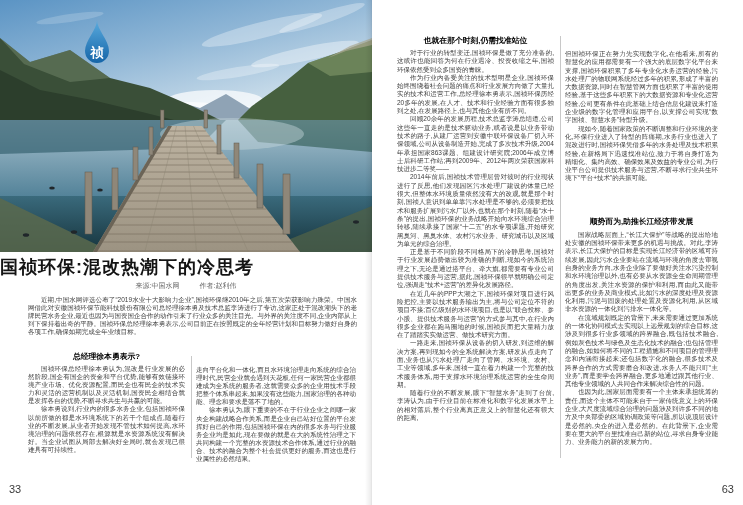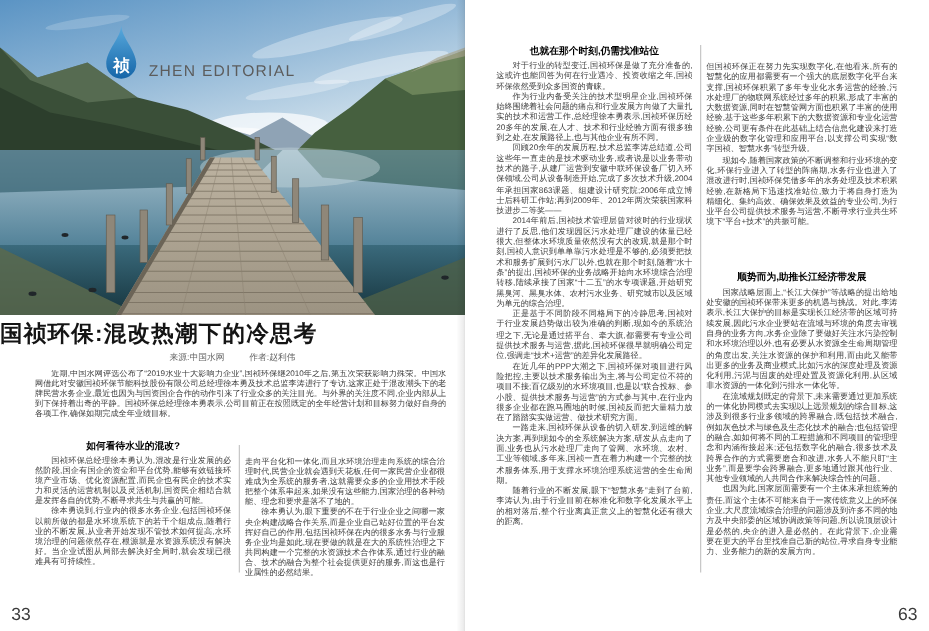--- a/index.html
+++ b/index.html
@@ -16,21 +16,21 @@
   .byline{position:absolute;left:0;top:281px;width:372px;text-align:center;font-size:7px;color:#666;}
   .byline span{margin:0 9px;}
   .intro{position:absolute;left:28px;top:296px;width:329px;height:54px;overflow:hidden;}
   .body{font-size:6.5px;line-height:8.1px;color:#3d3d3d;text-align:justify;}
   .body p{margin:0;text-indent:2em;}
   .colhead{font-size:7.8px;line-height:10px;font-weight:bold;color:#000;text-align:center;margin:0 0 3px 0;text-indent:0 !important;}
   .colL{position:absolute;left:28px;top:352px;width:157px;height:120px;overflow:hidden;}
   .colR{position:absolute;left:196px;top:366px;width:160px;height:106px;overflow:hidden;}
   .vrule{position:absolute;width:1px;background:#c8c8c8;}
   .vrule-left{left:191px;top:356px;height:102px;}
-  .pagenum{position:absolute;font-size:14px;color:#3a3a3a;}
+  .pagenum{position:absolute;font-size:11px;color:#3a3a3a;}
   .pn-left{left:9px;top:483px;}
   .pn-right{right:9px;top:483px;}
   
   .fold{position:absolute;left:365px;top:0;width:14px;height:505px;
     background:linear-gradient(90deg,rgba(0,0,0,0) 0%,rgba(0,0,0,.07) 40%,rgba(0,0,0,.12) 50%,rgba(0,0,0,.05) 62%,rgba(0,0,0,0) 100%);}
   
   .page-right{position:absolute;left:372px;top:0;width:371px;height:505px;background:#fff;}
   .rp-body{font-size:6.5px;line-height:8.3px;color:#3d3d3d;text-align:justify;}
   .rp-body p{margin:0;text-indent:2em;}
   .colA{position:absolute;left:25px;top:36px;width:157px;height:428px;overflow:hidden;}
@@ -134,36 +134,35 @@
         <svg class="logo-drop" viewBox="0 0 30 47">
           <defs>
             <linearGradient id="drop" x1="0" y1="0" x2="0" y2="1">
               <stop offset="0" stop-color="#5aabde"></stop>
                 <stop offset="1" stop-color="#1565a8"></stop>
             </linearGradient>
           </defs>
           <path d="M15 1 C15 11 3 21 3 32 a12 12 0 0 0 24 0 C27 21 15 11 15 1 Z" fill="url(#drop)"></path>
           <text x="15" y="38" text-anchor="middle" font-size="13" font-weight="bold" fill="#ffffff">祯</text>
         </svg>
-        <div class="logo-sub">ZHEN EDITORIAL</div>
       </div>
     </div>
 
     <div class="lp-title">国祯环保:混改热潮下的冷思考</div>
     <div class="byline">
       <span>来源:中国水网</span>
       <span>作者:赵利伟</span>
     </div>
 
     <div class="intro body">
       <p>近期,中国水网评选公布了“2019水业十大影响力企业”,国祯环保继2010年之后,第五次荣获影响力殊荣。中国水网借此对安徽国祯环保节能科技股份有限公司总经理徐本勇及技术总监李涛进行了专访,这家正处于混改潮头下的老牌民营水务企业,最近也因为与国资国企合作的动作引来了行业众多的关注目光。与外界的关注度不同,企业内部从上到下保持着出奇的平静。国祯环保总经理徐本勇表示,公司目前正在按照既定的全年经营计划和目标努力做好自身的各项工作,确保如期完成全年业绩目标。</p>
     </div>
 
     <div class="colL body">
-      <div class="colhead">如何看待水业的混改?</div>
+      <div class="colhead">总经理徐本勇表示?</div>
       <p>国祯环保总经理徐本勇认为,混改是行业发展的必然阶段,国企有国企的资金和平台优势,能够有效链接环境产业市场、优化资源配置,而民企也有民企的技术实力和灵活的运营机制以及灵活机制,国资民企相结合就是发挥各自的优势,不断寻求共生与共赢的可能。</p>
       <p>徐本勇说到,行业内的很多水务企业,包括国祯环保以前所做的都是水环境系统下的若干个组成点,随着行业的不断发展,从业者开始发现不管技术如何提高,水环境治理的问题依然存在,根源就是水资源系统没有解决好。当企业试图从局部去解决好全局时,就会发现已很难具有可持续性。</p>
     </div>
     <div class="vrule vrule-left"></div>
     <div class="colR body">
       <p style="text-indent:0">走向平台化和一体化,而且水环境治理走向系统的综合治理时代,民营企业就会遇到天花板,任何一家民营企业都很难成为全系统的服务者,这就需要众多的企业用技术手段把整个体系串起来,如果没有这些能力,国家治理的各种动能、理念和要求是落不了地的。</p>
       <p>徐本勇认为,眼下重要的不在于行业企业之间哪一家央企构建战略合作关系,而是企业自己站好位置的平台发挥好自己的作用,包括国祯环保在内的很多水务与行业服务企业均是如此,现在要做的就是在大的系统性治理之下共同构建一个完整的水资源技术合作体系,通过行业的融合、技术的融合为整个社会提供更好的服务,而这也是行业属性的必然结果。</p>
     </div>
 
     <div class="pagenum pn-left">33</div>

